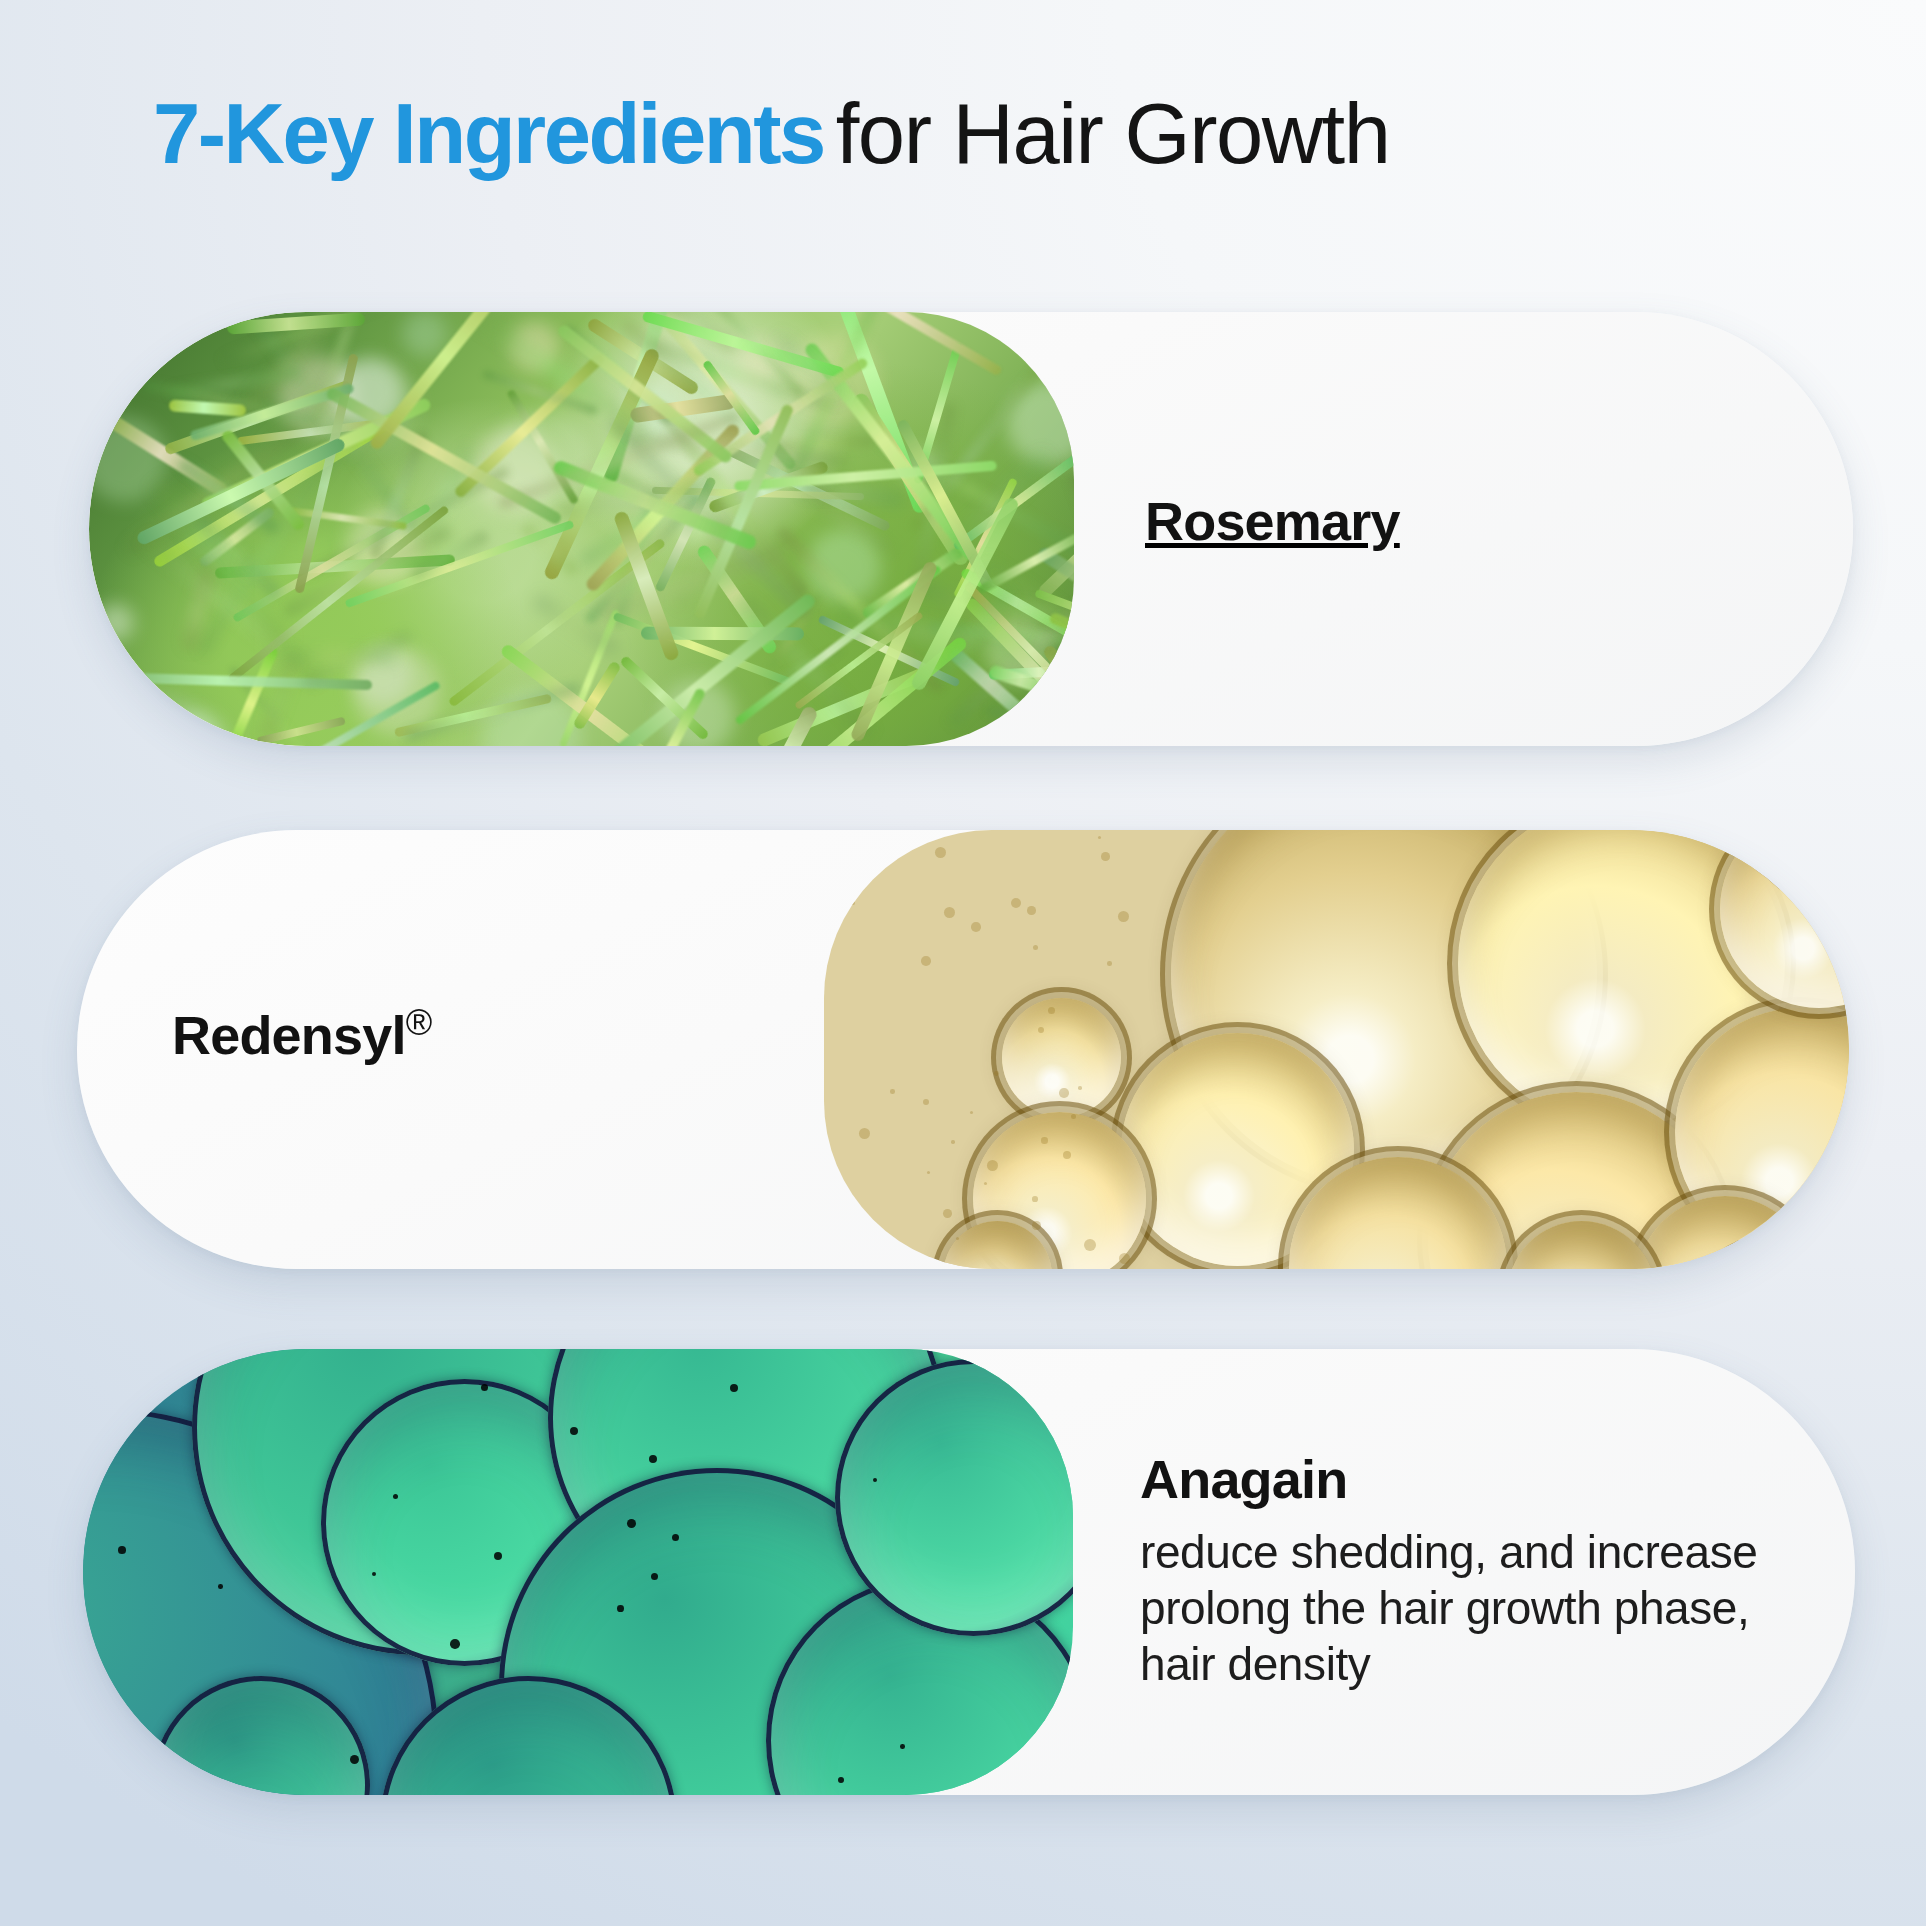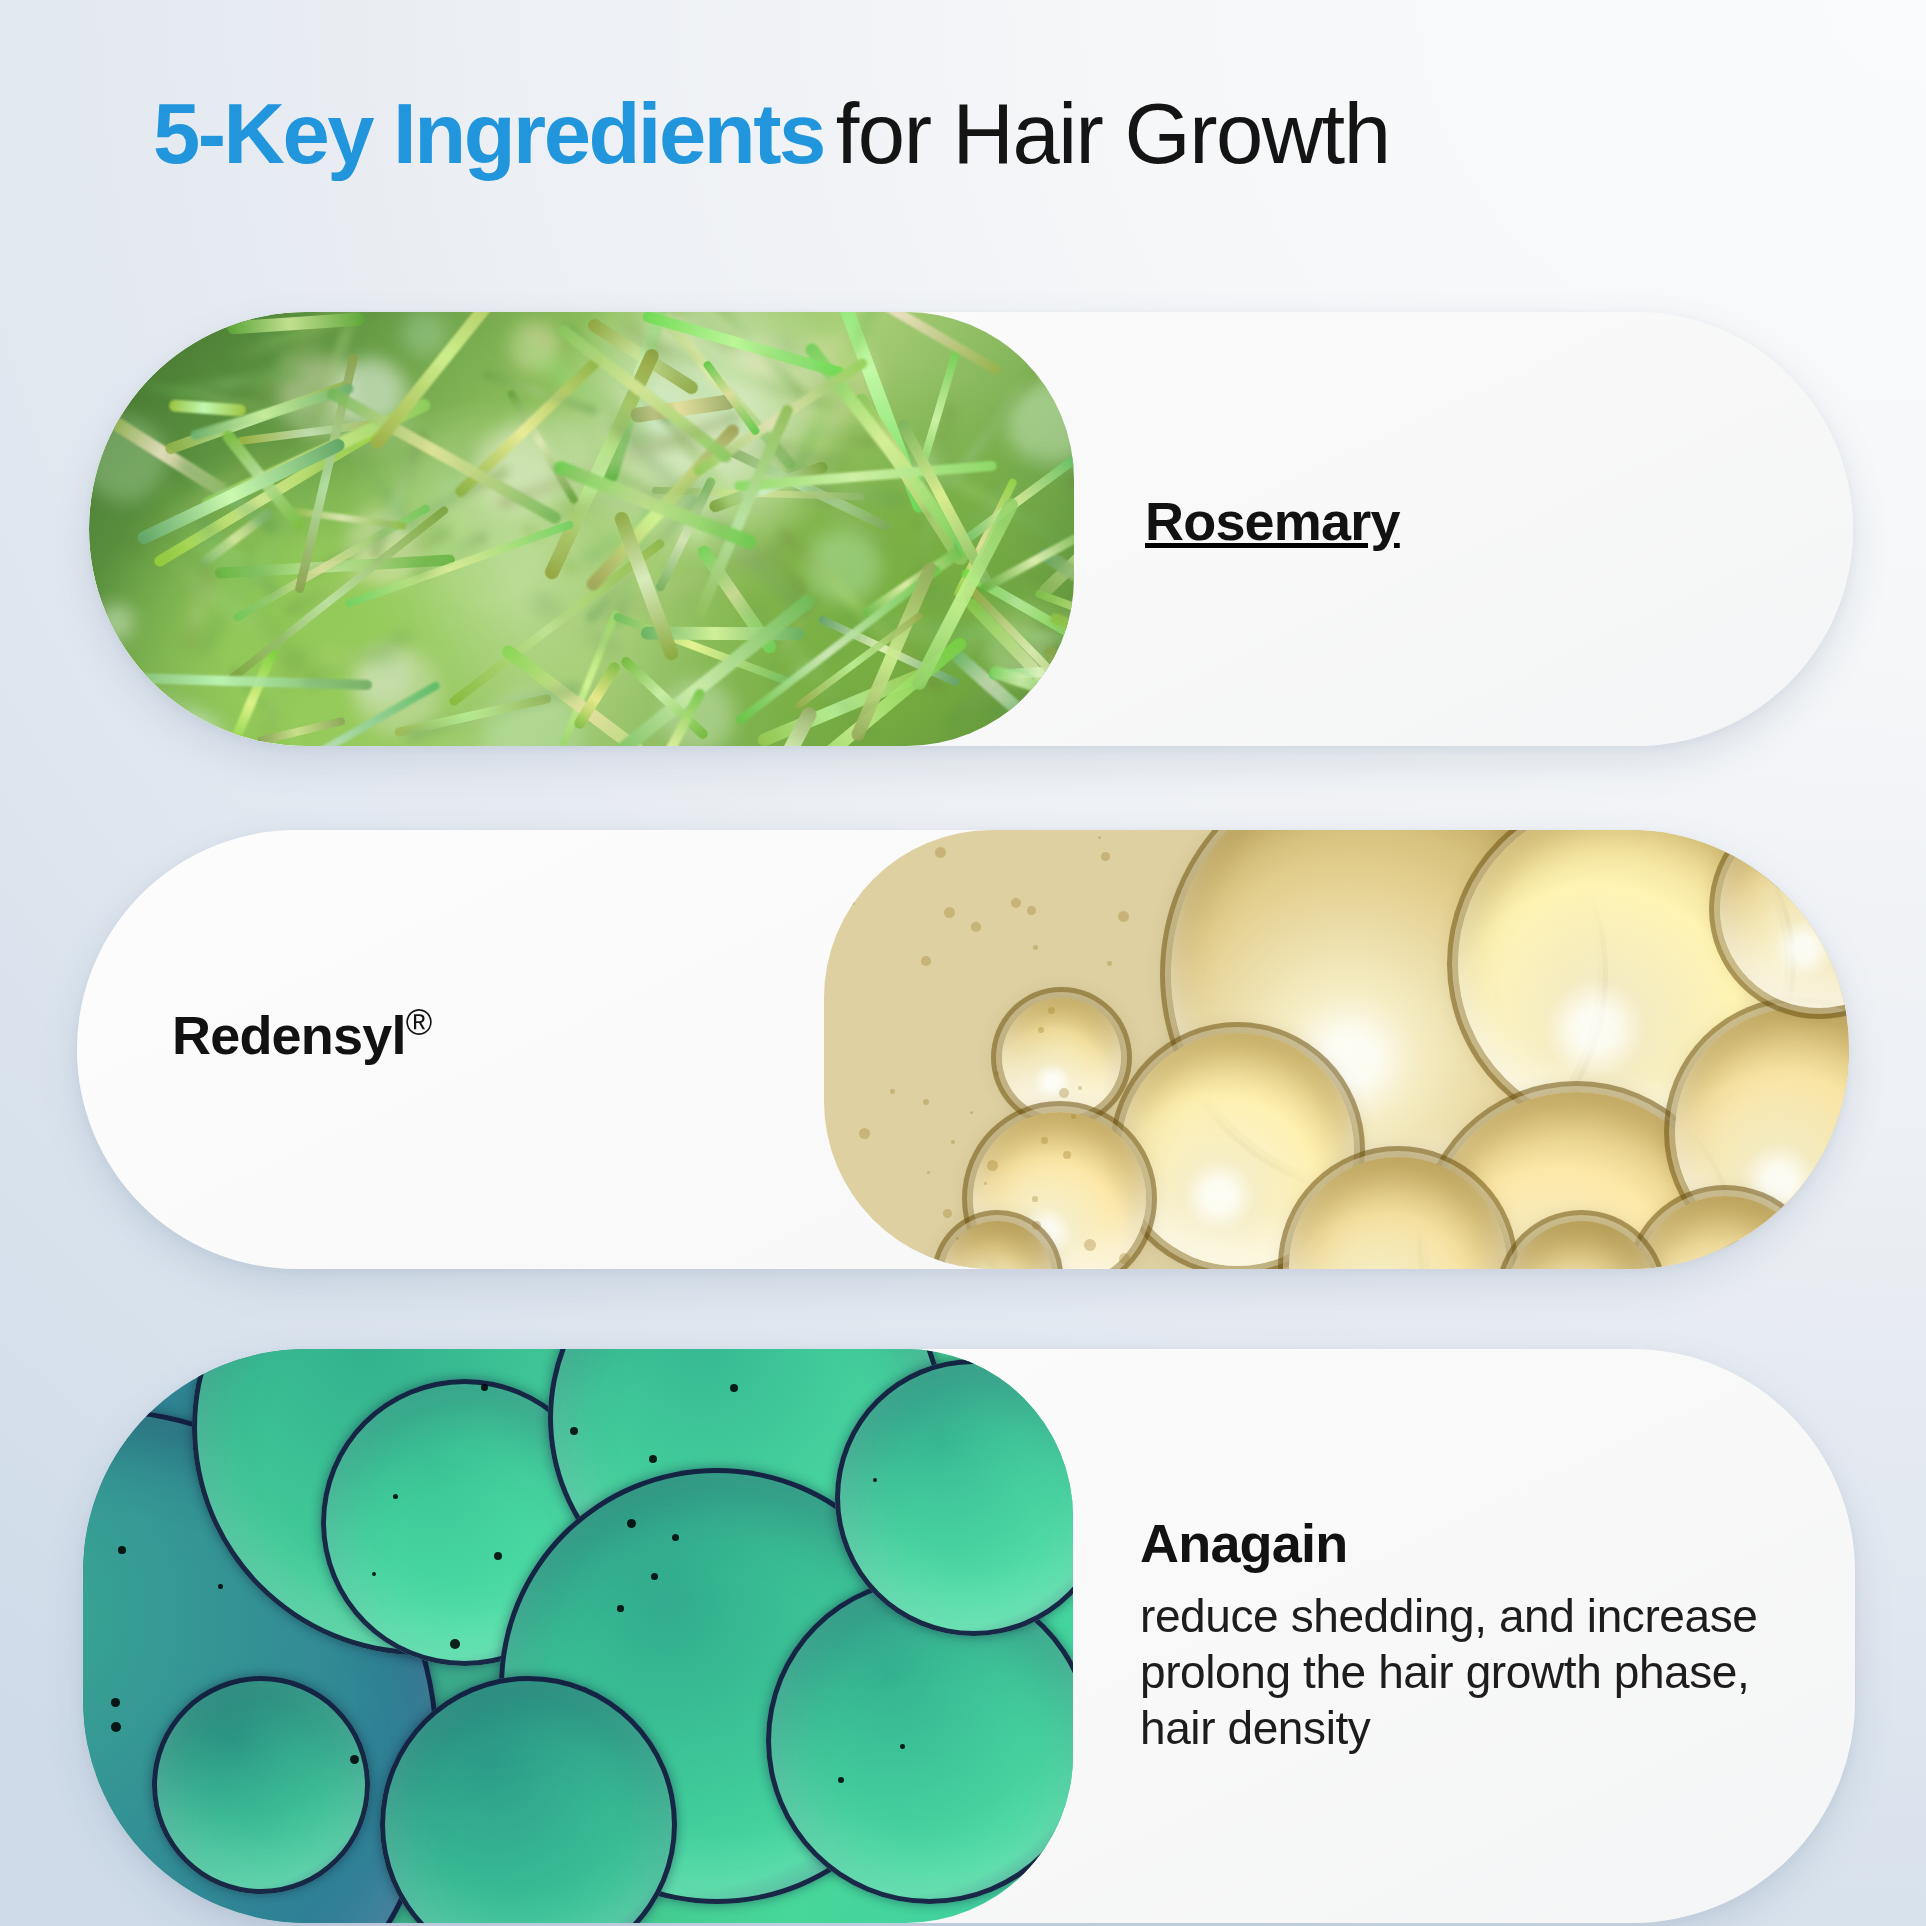--- a/index.html
+++ b/index.html
@@ -32,21 +32,21 @@
 
   
   .card {
     position:absolute;
     overflow:hidden;
     background:linear-gradient(155deg, #fdfdfd 0%, #fafafa 40%, #f4f5f6 100%);
     box-shadow: 0 16px 38px rgba(90,110,140,0.16), 0 3px 10px rgba(90,110,140,0.07);
   }
   .card-1 { left:89px;  top:312px;  width:1764px; height:434px; border-radius:217px; }
   .card-2 { left:77px;  top:830px;  width:1772px; height:439px; border-radius:220px; }
-  .card-3 { left:83px;  top:1349px; width:1772px; height:574px; border-radius:223px; }
+  .card-3 { left:83px;  top:1349px; width:1772px; height:446px; border-radius:223px; }
 
   .card-inner { position:absolute; inset:0; display:flex; align-items:stretch; }
 
   
   .media {
     position:relative;
     overflow:hidden;
     flex:0 0 auto;
   }
   .media.left  { border-radius:217px 168px 168px 217px; }
@@ -129,21 +129,21 @@
       inset 0 34px 65px rgba(20,34,80,0.30),
       0 0 12px rgba(14,22,54,0.45);
   }
   .spec { position:absolute; border-radius:50%; background:rgba(0,0,0,0.85); }
 </style>
 </head>
 <body>
 
 <div class="title-wrap">
   <div class="title">
-    <span class="accent" style="color: rgb(33, 150, 221);">5-Key Ingredients</span><span style="color: rgb(20, 20, 20);">for Hair Growth</span>
+    <span class="accent" style="color: rgb(33, 150, 221);">7-Key Ingredients</span><span style="color: rgb(20, 20, 20);">for Hair Growth</span>
   </div>
 </div>
 
 <div class="card card-1">
   <div class="card-inner">
     <div class="media left rosemary" id="media-1" style="width:985px;">
         <div class="bokeh" style="left: 258px; top: 199px; width: 73px; height: 73px; background: rgba(249, 243, 211, 0.475);"></div>
         <div class="bokeh" style="left: 24px; top: 383px; width: 98px; height: 98px; background: rgba(210, 230, 239, 0.2);"></div>
         <div class="bokeh" style="left: 1.7px; top: 3.1px; width: 56px; height: 56px; background: rgba(233, 250, 228, 0.43);"></div>
         <div class="bokeh" style="left: 594px; top: 200px; width: 31px; height: 31px; background: rgba(210, 249, 184, 0.45);"></div>

